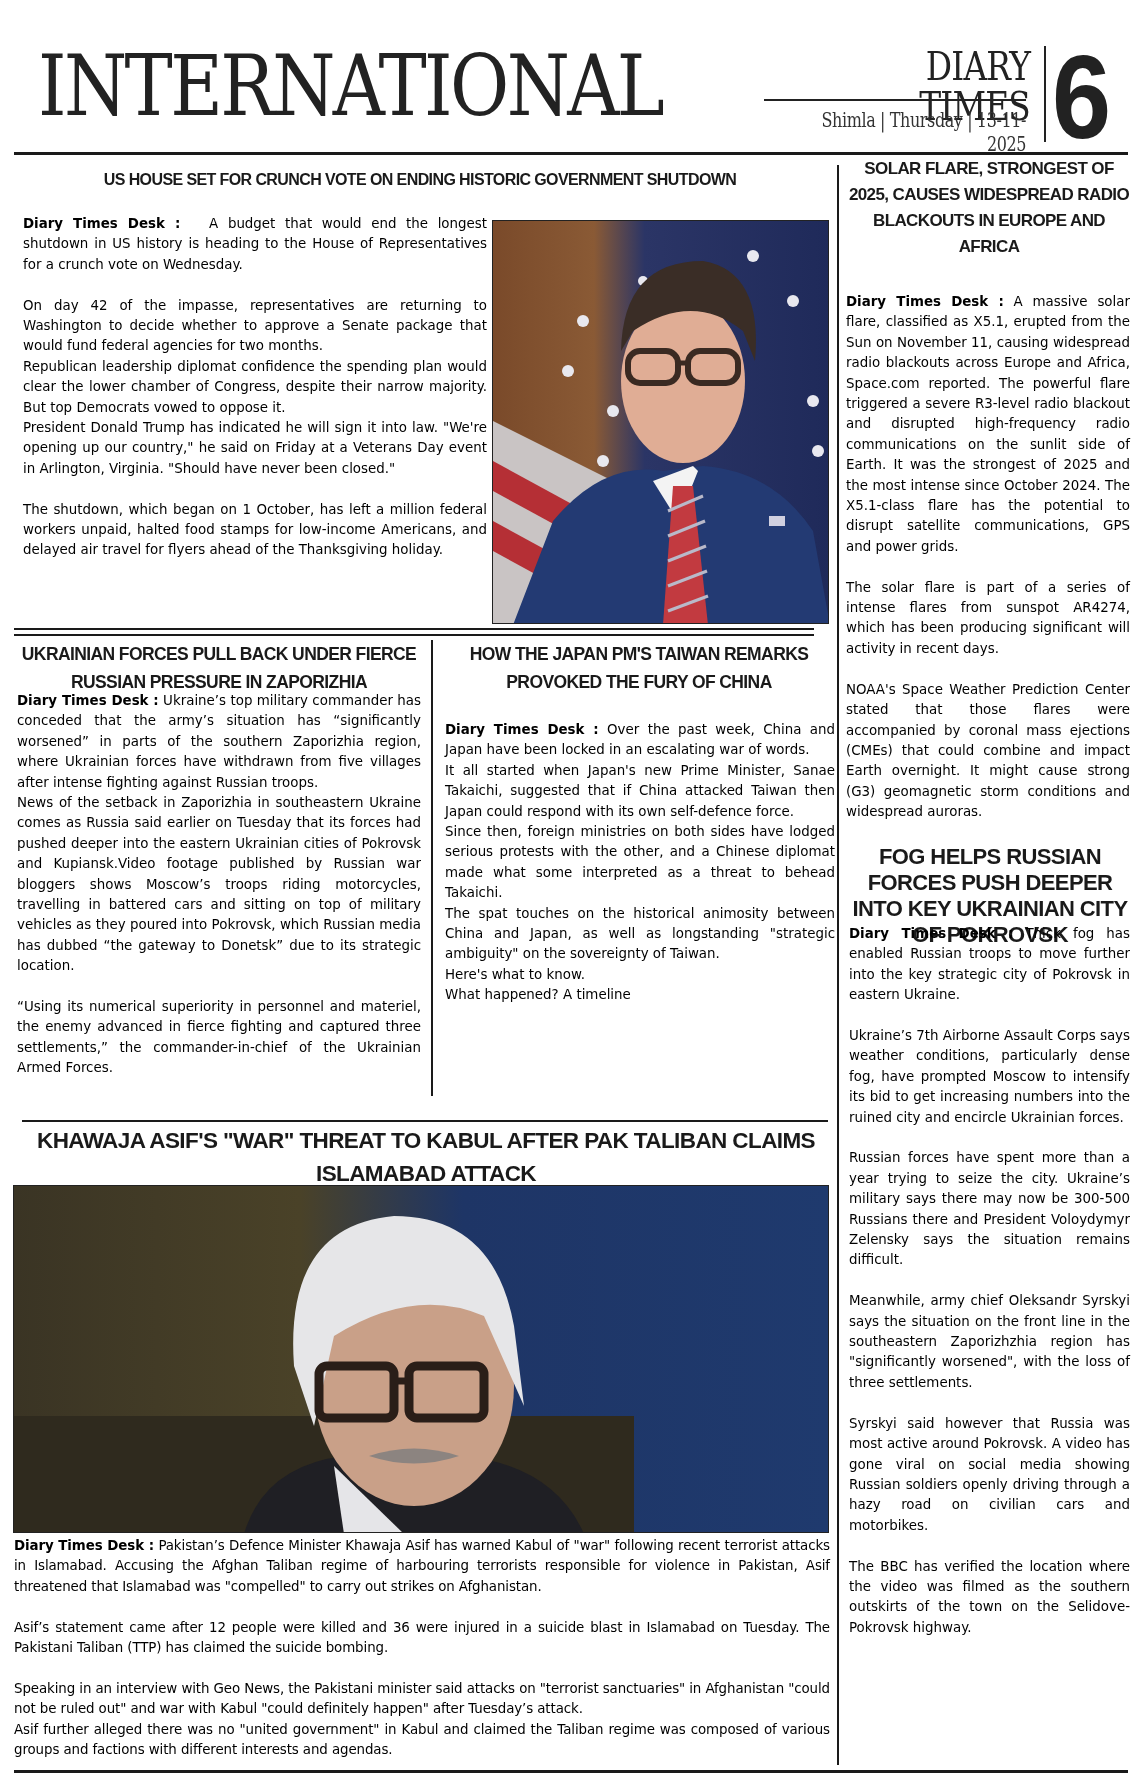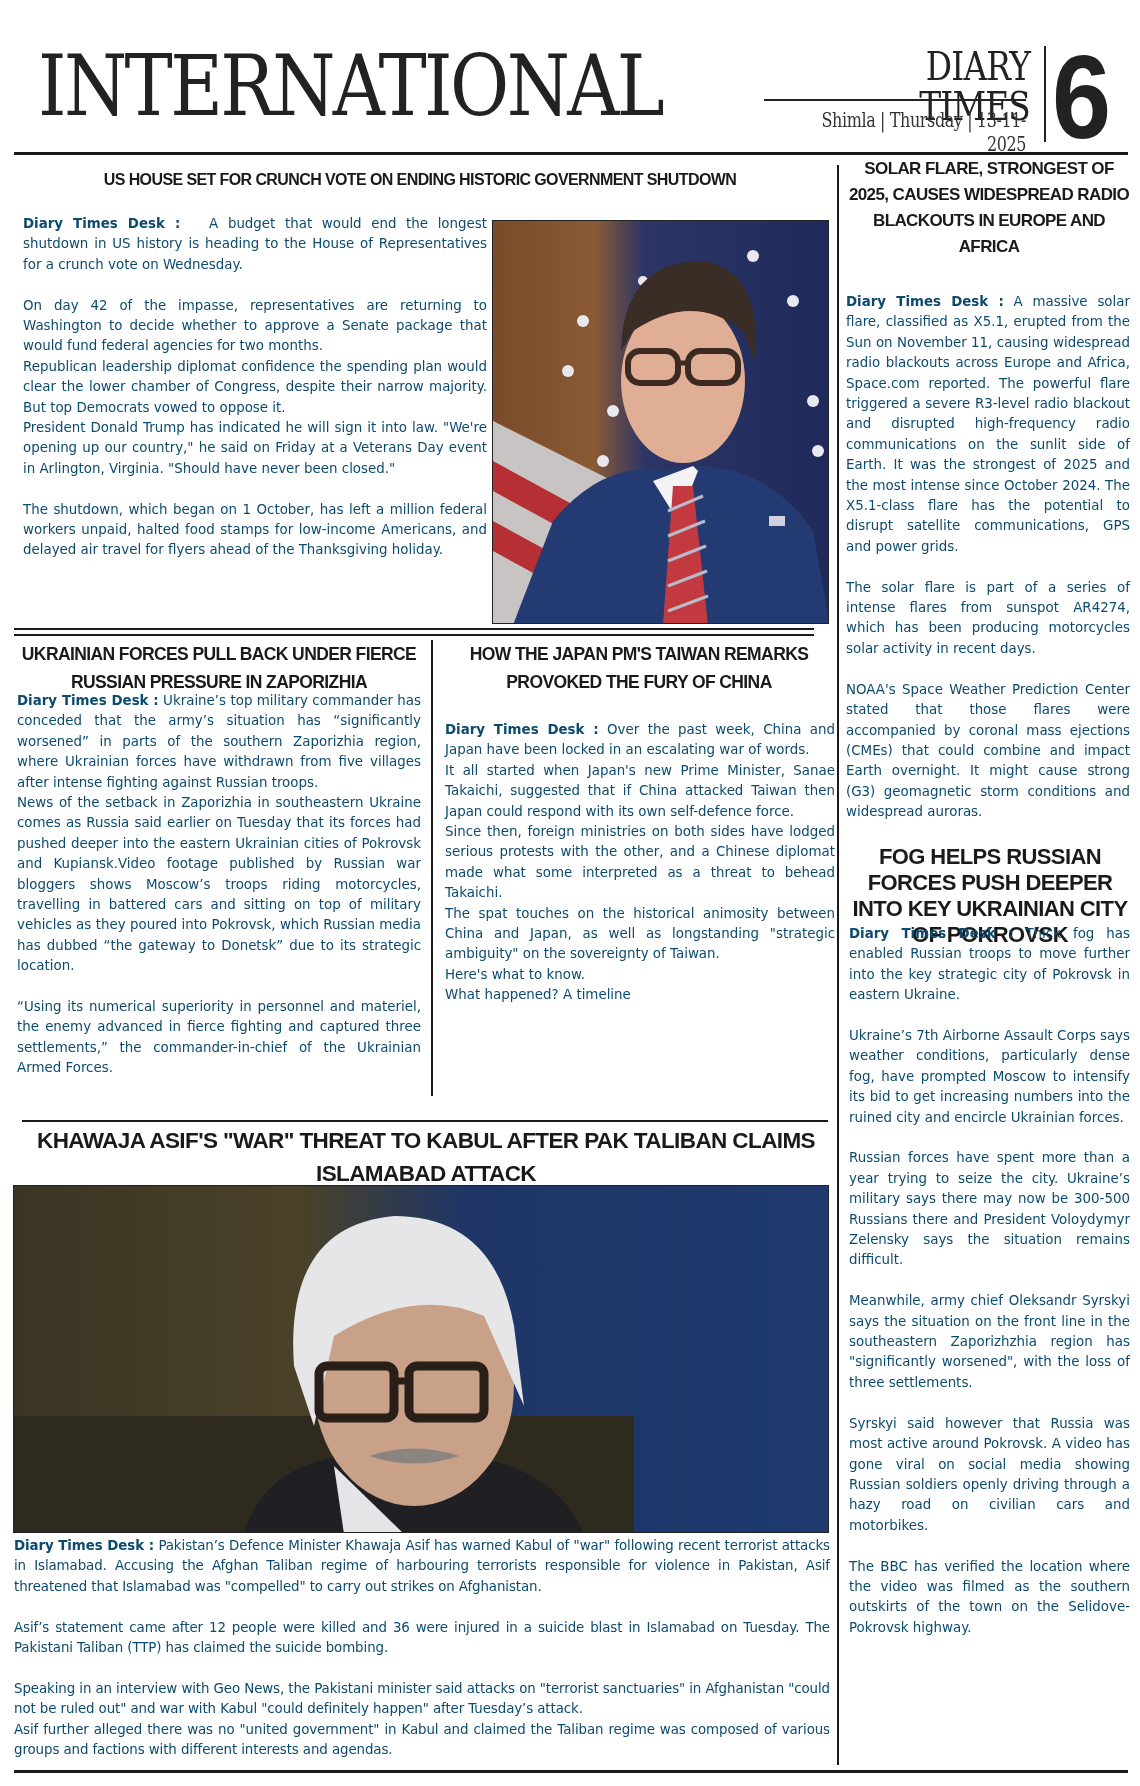--- a/index.html
+++ b/index.html
@@ -36,21 +36,21 @@
   .vrule { background: #1a1a1a; }
 
   
   .headline {
     font-family: "Liberation Sans", sans-serif; font-weight: bold;
     text-align: center; color: #1a1a1a; text-transform: uppercase;
     letter-spacing: -0.6px;
   }
   .body-text {
     font-family: "DejaVu Sans", sans-serif; font-size: 13.4px;
-    line-height: 20.4px; color: #0c4a6e; text-align: justify;
+    line-height: 20.4px; color: #000000; text-align: justify;
   }
   .body-text p { margin: 0; }
   .body-text p.gap { margin-top: 20.4px; }
   .desk { font-weight: bold; }
 
   .photo { overflow: hidden; border: 1px solid #222; }
 </style>
 </head>
 <body>
 
@@ -119,21 +119,21 @@
   </div>
 </article>
 
 <div class="abs hrule" style="left:14px; top:628px; width:800px; height:2px;"></div>
 <div class="abs hrule" style="left:14px; top:634px; width:800px; height:2px;"></div>
 
 <article>
   <h2 class="abs headline" style="left:846px; top:156px; width:286px; font-size:17px; line-height:26px;">SOLAR FLARE, STRONGEST OF 2025, CAUSES WIDESPREAD RADIO BLACKOUTS IN EUROPE AND AFRICA</h2>
   <div class="abs body-text" style="left:846px; top:256px; width:284px;margin-top:36px;">
     <p><span class="desk">Diary Times Desk :</span> <span>A massive solar flare, classified as X5.1, erupted from the Sun on November 11, causing widespread radio blackouts across Europe and Africa, Space.com reported. The powerful flare triggered a severe R3-level radio blackout and disrupted high-frequency radio communications on the sunlit side of Earth. It was the strongest of 2025 and the most intense since October 2024. The X5.1-class flare has the potential to disrupt satellite communications, GPS and power grids.</span></p>
-    <p class="gap">The solar flare is part of a series of intense flares from sunspot AR4274, which has been producing motorcycles solar activity in recent days.</p>
+    <p class="gap">The solar flare is part of a series of intense flares from sunspot AR4274, which has been producing significant will activity in recent days.</p>
     <p class="gap">NOAA's Space Weather Prediction Center stated that those flares were accompanied by coronal mass ejections (CMEs) that could combine and impact Earth overnight. It might cause strong (G3) geomagnetic storm conditions and widespread auroras.</p>
   </div>
 </article>
 
 <article>
   <h2 class="abs headline" style="left:850px; top:844px; width:280px; font-size:22px; line-height:26px;">FOG HELPS RUSSIAN FORCES PUSH DEEPER INTO KEY UKRAINIAN CITY OF POKROVSK</h2>
   <div class="abs body-text" style="left:849px; top:924px; width:281px;">
     <p><span class="desk">Diary Times Desk :</span> <span>Thick fog has enabled Russian troops to move further into the key strategic city of Pokrovsk in eastern Ukraine.</span></p>
     <p class="gap">Ukraine’s 7th Airborne Assault Corps says weather conditions, particularly dense fog, have prompted Moscow to intensify its bid to get increasing numbers into the ruined city and encircle Ukrainian forces.</p>
     <p class="gap">Russian forces have spent more than a year trying to seize the city. Ukraine’s military says there may now be 300-500 Russians there and President Voloydymyr Zelensky says the situation remains difficult.</p>

